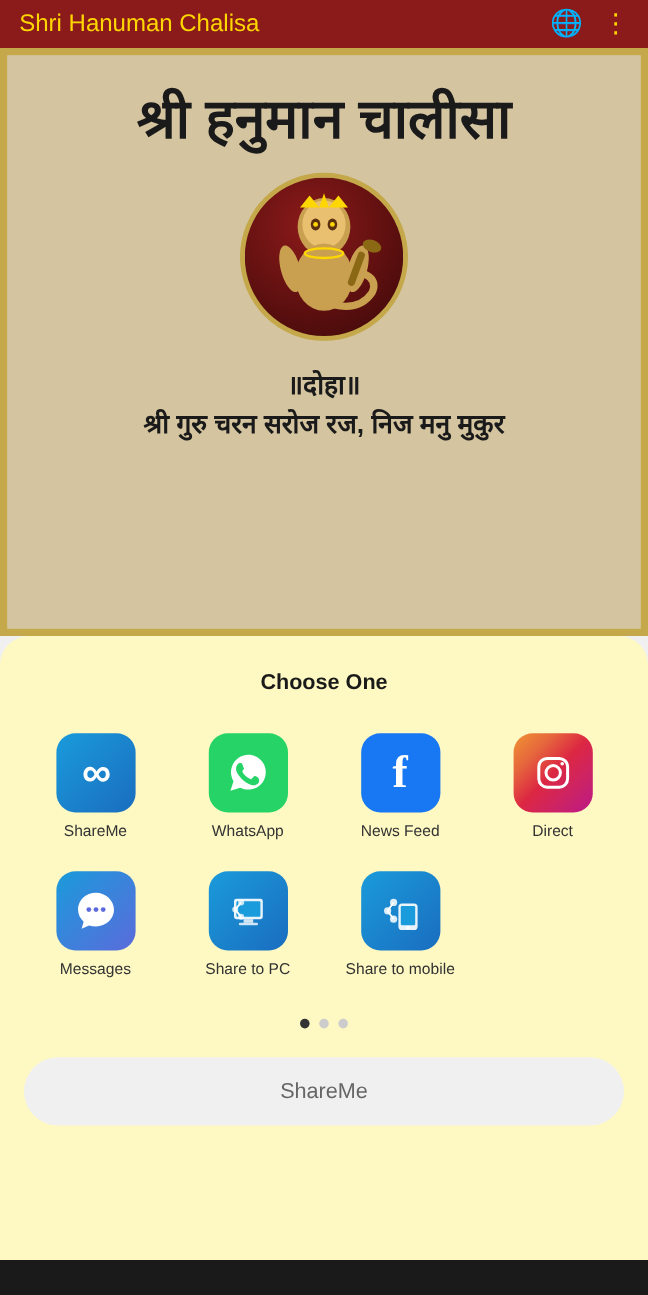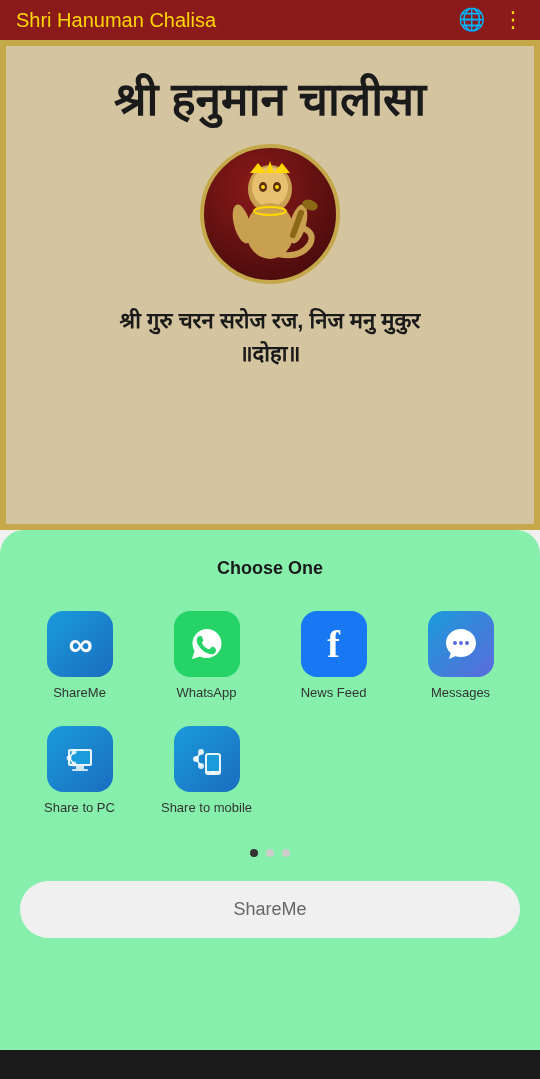--- a/index.html
+++ b/index.html
@@ -81,21 +81,21 @@
       font-size: 22px;
       font-weight: 700;
       color: #1a1a1a;
       text-align: center;
       line-height: 1.5;
       font-family: Arial, sans-serif;
     }
 
     
     .bottom-sheet {
-      background: #86efac;
+      background: #fef9c3;
       border-radius: 24px 24px 0 0;
       padding: 28px 20px 36px;
       min-height: 520px;
     }
 
     .choose-title {
       font-size: 18px;
       font-weight: 700;
       text-align: center;
       color: #1a1a1a;
@@ -219,22 +219,22 @@
       <rect x="74" y="50" width="6" height="30" rx="3" fill="#8B6914" transform="rotate(20 77 65)"></rect>
       <ellipse cx="90" cy="46" rx="8" ry="5" fill="#8B6914" transform="rotate(20 90 46)"></ellipse>
 
       <path d="M58 95 Q80 100 90 85 Q95 75 85 70" stroke="#c8a050" stroke-width="6" fill="none" stroke-linecap="round"></path>
 
       <ellipse cx="50" cy="52" rx="16" ry="4" fill="none" stroke="#ffd700" stroke-width="2"></ellipse>
     </svg>
   </div>
 
   <div class="doha-text">
+    <div>॥दोहा॥</div>
     <div>श्री गुरु चरन सरोज रज, निज मनु मुकुर</div>
-    <div>॥दोहा॥</div>
   </div>
 </div>
 
 <div class="bottom-sheet">
   <div class="choose-title">Choose One</div>
 
   <div class="share-grid">
 
     <div class="share-item">
       <div class="share-icon icon-shareme">
@@ -253,20 +253,30 @@
       <span class="share-label">WhatsApp</span>
     </div>
 
     <div class="share-item">
       <div class="share-icon icon-newsfeed">
         <span style="font-size:38px;font-weight:900;font-family:serif;">f</span>
       </div>
       <span class="share-label">News Feed</span>
     </div>
 
+    <div class="share-item">
+      <div class="share-icon icon-direct">
+        <svg width="36" height="36" viewBox="0 0 36 36" xmlns="http://www.w3.org/2000/svg">
+          <rect x="6" y="6" width="24" height="24" rx="7" fill="none" stroke="white" stroke-width="2.5"></rect>
+          <circle cx="18" cy="18" r="6" fill="none" stroke="white" stroke-width="2.5"></circle>
+          <circle cx="25.5" cy="10.5" r="1.5" fill="white"></circle>
+        </svg>
+      </div>
+      <span class="share-label">Direct</span>
+    </div>
 
     <div class="share-item">
       <div class="share-icon icon-messages">
         <svg width="38" height="38" viewBox="0 0 38 38" xmlns="http://www.w3.org/2000/svg">
           <path d="M19 4C10.7 4 4 10.2 4 17.8c0 4.1 1.8 7.8 4.7 10.3L7 34l6.2-2.8C14.9 31.7 16.9 32 19 32c8.3 0 15-6.2 15-13.8S27.3 4 19 4z" fill="white"></path>
           <circle cx="13" cy="18" r="2" fill="#5b6bdb"></circle>
           <circle cx="19" cy="18" r="2" fill="#5b6bdb"></circle>
           <circle cx="25" cy="18" r="2" fill="#5b6bdb"></circle>
         </svg>
       </div>

